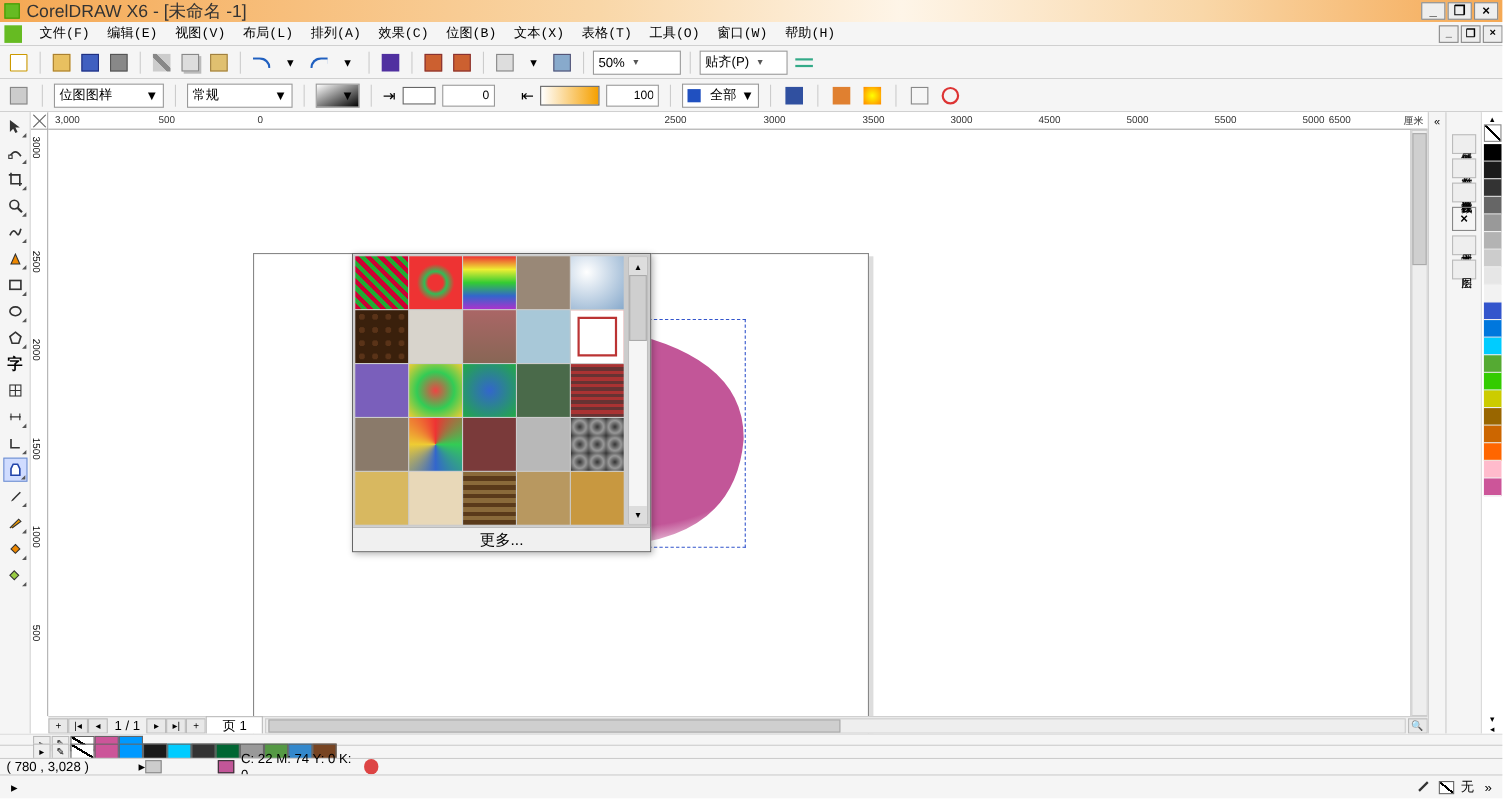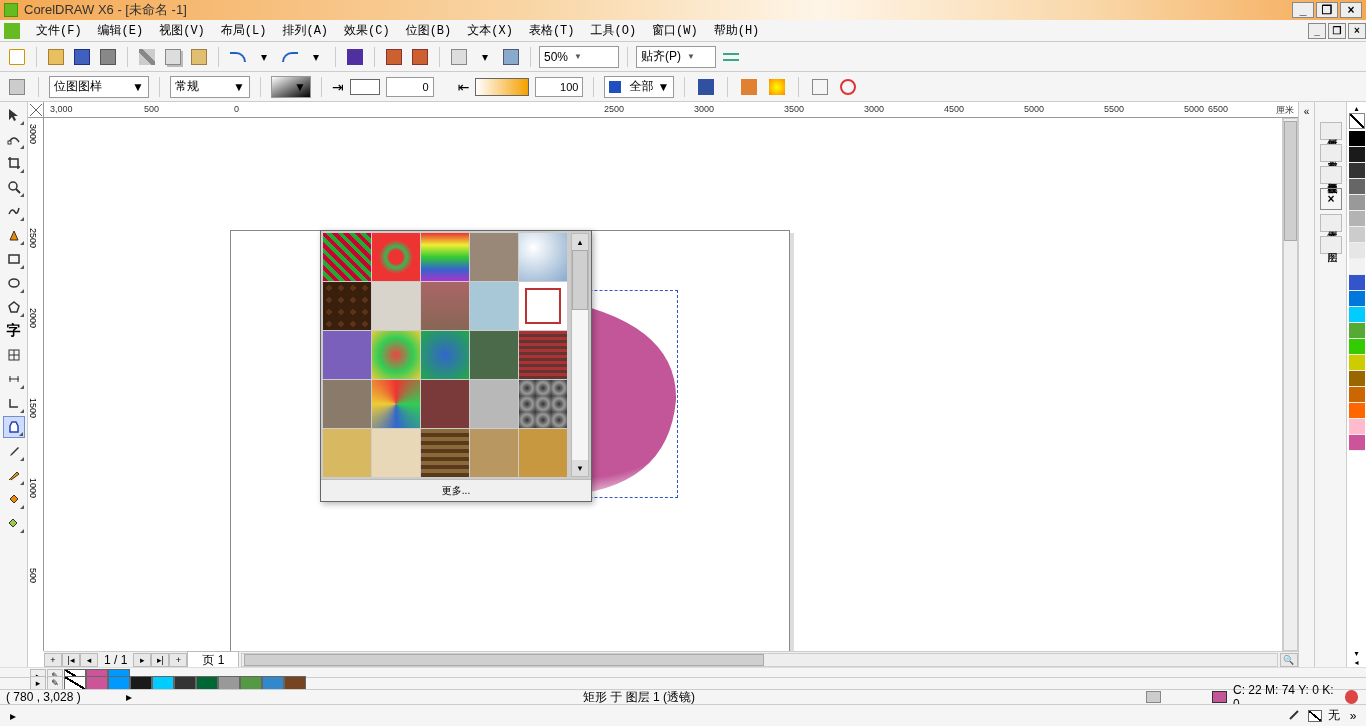--- a/index.html
+++ b/index.html
@@ -1,21 +1,21 @@
 <!DOCTYPE html>
 <html><head>
 <meta charset="utf-8">
 <style>
 * { margin:0; padding:0; box-sizing:border-box; font-family:"Microsoft YaHei","SimSun",sans-serif; font-size:12px; }
 body { width:1366px; height:726px; background:#fff; overflow:hidden; position:relative; }
 
 
 .titlebar { height:20px; background:linear-gradient(to right,#f5a853,#f9d7a8 40%,#fef5e8 60%,#f9d7a8 80%,#f5a853); display:flex; align-items:center; padding:0 4px; }
 .titlebar .logo { width:14px; height:14px; background:#66bb22; border:1px solid #449900; margin-right:6px; display:flex; align-items:center; justify-content:center; }
-.titlebar .title { flex:1; font-size:13px; color:#333; }
+.titlebar .title { flex:1; font-size:16px; color:#333; }
 .titlebar .winbtn { width:22px; height:16px; border:1px solid #888; background:#eee; margin-left:2px; display:flex; align-items:center; justify-content:center; font-size:12px; font-weight:bold; cursor:default; }
 
 
 .menubar { height:22px; background:#f5f5f5; border-bottom:1px solid #ccc; display:flex; align-items:center; padding-left:4px; }
 .menubar .mlogo { width:16px; height:16px; background:#66bb22; margin-right:8px; }
 .menubar .mitem { padding:2px 8px; cursor:default;font-family:Liberation Mono, monospace; }
 .menubar .spacer { flex:1; }
 .menubar .mdiwin { width:18px; height:16px; border:1px solid #888; background:#eee; margin-left:2px; display:flex; align-items:center; justify-content:center; font-weight:bold; font-size:10px; }
 
 
@@ -78,21 +78,21 @@
 .vscroll .thumb { position:absolute; left:0; right:0; top:2px; height:120px; background:#cfcfcf; border:1px solid #aaa;}
 
 
 .picker { position:absolute; top:112px; left:276px; width:272px; background:#fff; border:1px solid #666; box-shadow:2px 2px 6px rgba(0,0,0,0.3); z-index:100;}
 .picker .grid { display:grid; grid-template-columns:repeat(5,48px); grid-auto-rows:48px; gap:1px; padding:2px; background:#ccc; }
 .picker .cell { background:#888; background-size:cover; cursor:default; }
 .picker .scroll { position:absolute; top:2px; right:2px; bottom:24px; width:18px; background:#eee; border:1px solid #bbb; display:flex; flex-direction:column;}
 .picker .scroll .sb { height:16px; display:flex; align-items:center; justify-content:center; background:#ddd; font-size:9px;}
 .picker .scroll .strack { flex:1; background:#f5f5f5; position:relative;}
 .picker .scroll .sthumb { position:absolute; top:0; left:0; right:0; height:60px; background:#cfcfcf; border:1px solid #aaa;}
-.picker .more { height:22px; border-top:1px solid #bbb; background:#f0f0f0; display:flex; align-items:center; justify-content:center; font-size:10px; cursor:default; }
+.picker .more { height:22px; border-top:1px solid #bbb; background:#f0f0f0; display:flex; align-items:center; justify-content:center; font-size:14px; cursor:default; }
 
 
 .bottombars { position:absolute; left:0; right:0; bottom:37px; height:22px; background:#f5f5f5; display:flex; flex-direction:column;}
 .cbar { height:16px; display:flex; align-items:center; padding-left:30px; gap:0; border-top:1px solid #ddd;}
 .cbar .cbtn { width:16px; height:14px; border:1px solid #bbb; background:#eee; display:flex; align-items:center; justify-content:center; font-size:9px; margin-right:1px;}
 .cbar .csw { width:22px; height:14px; border:1px solid #666;}
 .cbar .cnone { width:22px; height:14px; border:1px solid #666; background:linear-gradient(to top right,#fff 45%,#000 45%,#000 55%,#fff 55%);}
 
 
 .status1 { position:absolute; left:0; right:0; bottom:22px; height:15px; background:#f5f5f5; border-top:1px solid #ccc; font-size:11px; display:flex; align-items:center;}
@@ -214,21 +214,21 @@
 <div class="propbar">
   <div class="tbtn">
       <span class="ico" style="background:#ccc;border:1px solid #888"></span>
     </div>
   <div class="tsep"></div>
   <div class="pcombo" style="width:100px">
       <span>位图图样</span>
       <span class="dd">▼</span>
     </div>
   <div class="tsep"></div>
-  <div class="pcombo" style="width:80px">
+  <div class="pcombo" style="width:96px">
       <span>常规</span>
       <span class="dd">▼</span>
     </div>
   <div class="tsep"></div>
   <div class="pcombo" style="width:40px;background:linear-gradient(to bottom right,#fff,#000)">
       <span></span>
       <span class="dd">▼</span>
     </div>
   <div class="tsep"></div>
   <span style="font-size:14px">⇥</span>
@@ -559,21 +559,20 @@
         <div class="csw" style="background: rgb(85, 153, 68);"></div>
         <div class="csw" style="background: rgb(51, 136, 204);"></div>
         <div class="csw" style="background: rgb(119, 68, 34);"></div>
       </div>
   </div>
 </div>
 
 <div class="status1">
   <div class="coords">( 780  , 3,028 )</div>
   <span style="margin-left:6px">▸</span>
-  <div class="mid">矩形 于 图层 1 (透镜)</div>
   <div class="right">
     <span style="width:16px;height:12px;border:1px solid #888;background:#ccc"></span>
     <span style="width:40px"></span>
     <span class="fillsw" style="background:#c25698"></span>
     <span>C: 22 M: 74 Y: 0 K: 0</span>
     <span style="width:14px;height:14px;background:#d44;border-radius:50%"></span>
   </div>
 </div>
 <div class="status2">
   <span style="margin-left:4px">▸</span>

